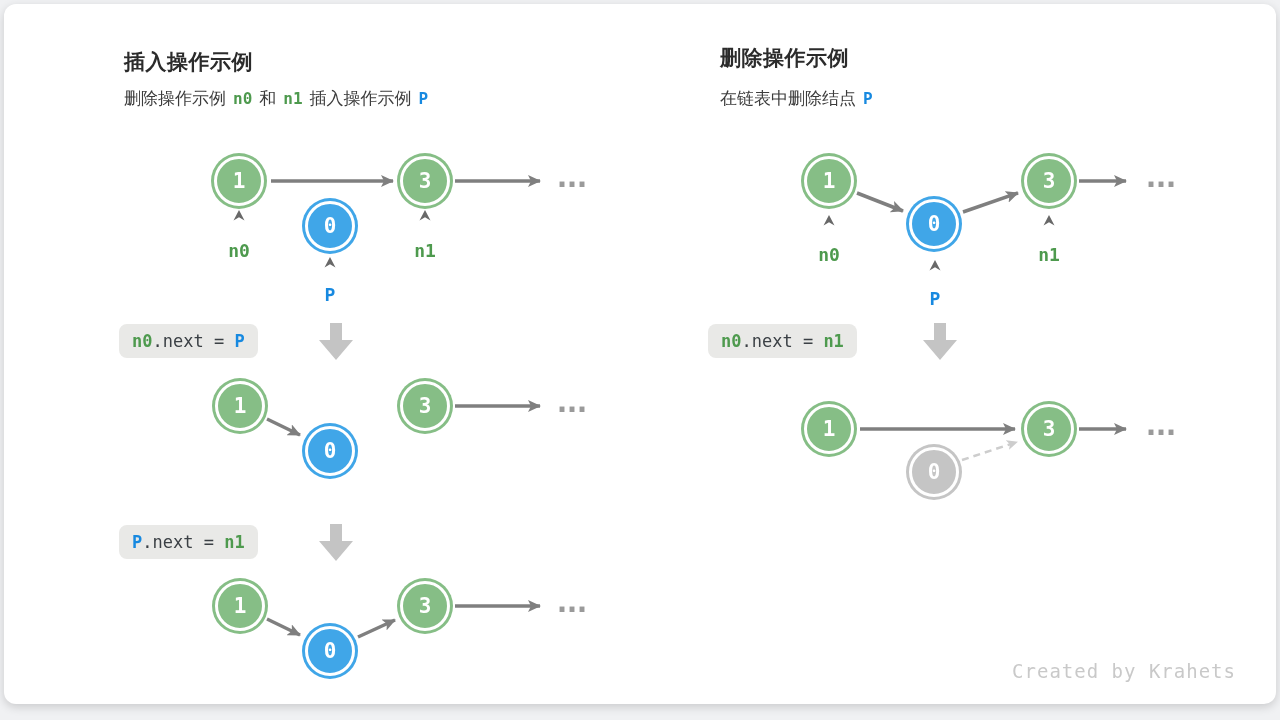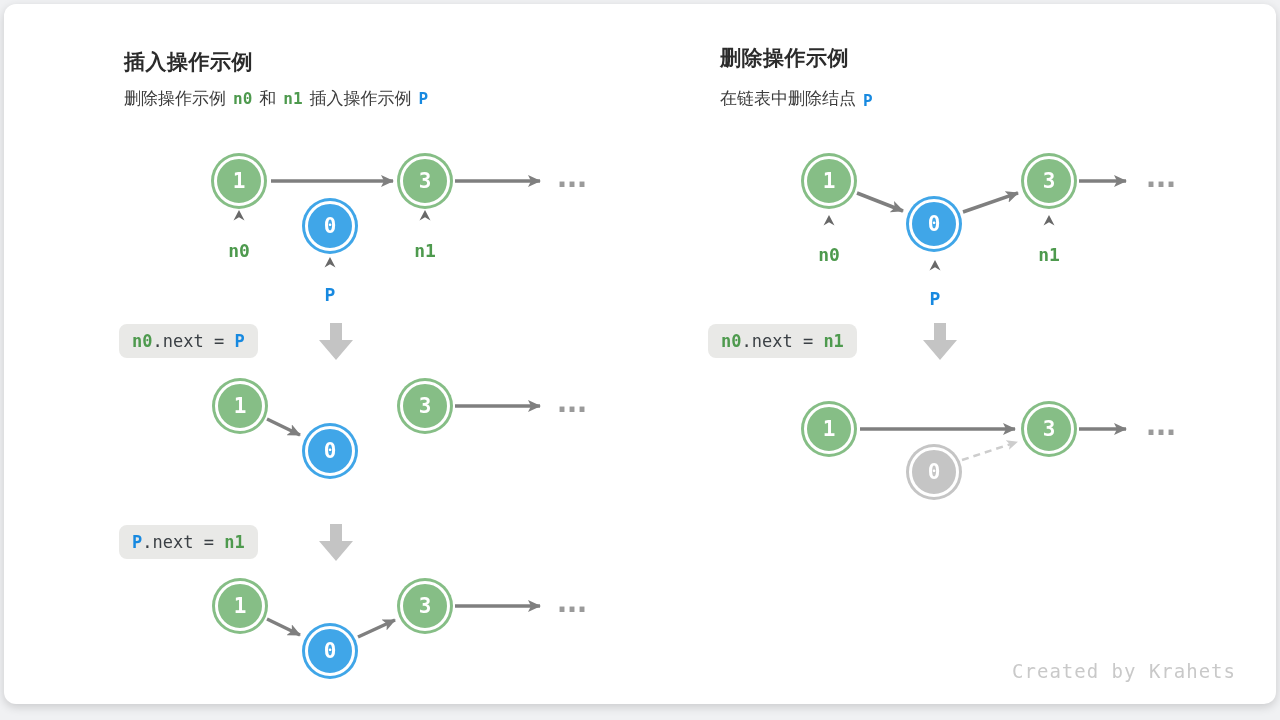--- a/index.html
+++ b/index.html
@@ -101,21 +101,21 @@
   <svg class="blockarrow" style="left:313px;top:520px;" viewBox="0 0 38 38">
     <polygon points="13,0 25,0 25,17 36,17 19,37 2,17 13,17" fill="#C4C4C4"></polygon>
   </svg>
 
   <div class="node green" style="left:236px;top:602px;">1</div>
   <div class="node green" style="left:421px;top:602px;">3</div>
   <div class="node blue" style="left:326px;top:647px;">0</div>
   <div class="dots" style="left:549px;top:583px;">...</div>
 
   <div class="title" style="left:716px;top:40px;">删除操作示例</div>
-  <div class="subtitle" style="left:716px;top:83px;align-items:flex-end;">
+  <div class="subtitle" style="left:716px;top:83px;">
     <span>在链表中删除结点</span><span class="code blue-t">P</span>
   </div>
 
   <div class="node green" style="left:825px;top:177px;">1</div>
   <div class="node green" style="left:1045px;top:177px;">3</div>
   <div class="node blue" style="left:930px;top:220px;">0</div>
   <div class="nlabel green-t" style="left:825px;top:250px;">n0</div>
   <div class="nlabel green-t" style="left:1045px;top:250px;">n1</div>
   <div class="nlabel blue-t" style="left:931px;top:294px;">P</div>
   <div class="dots" style="left:1138px;top:158px;">...</div>

